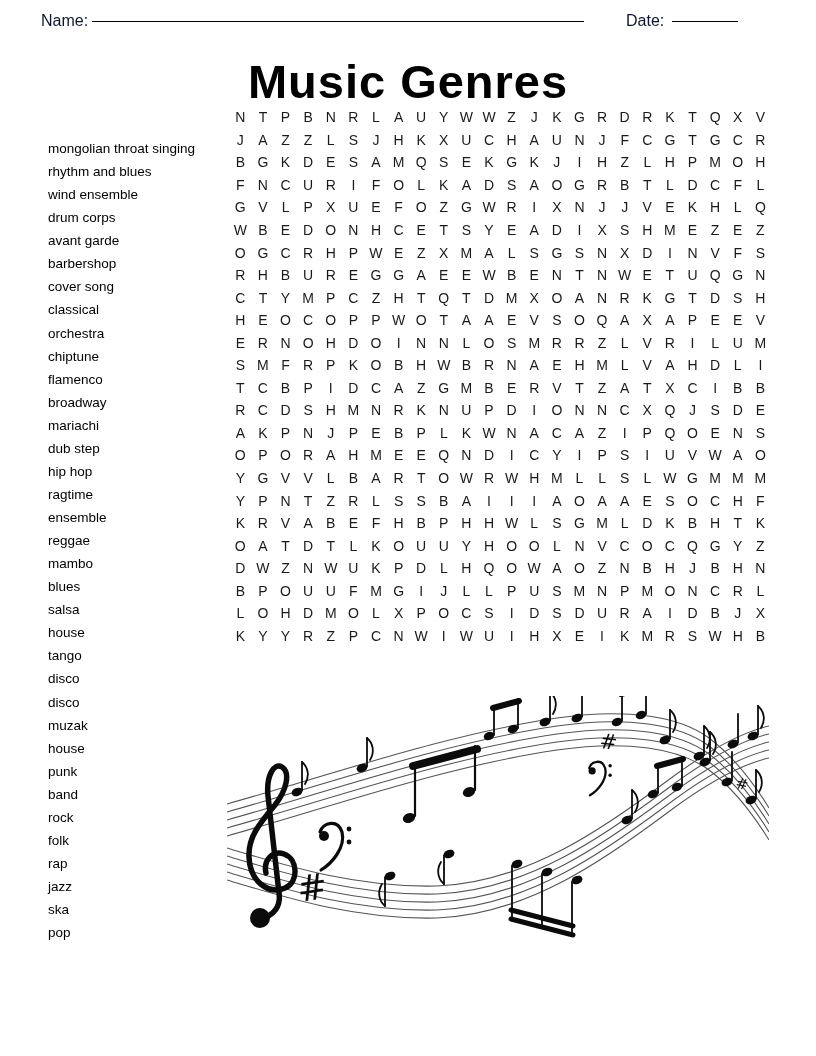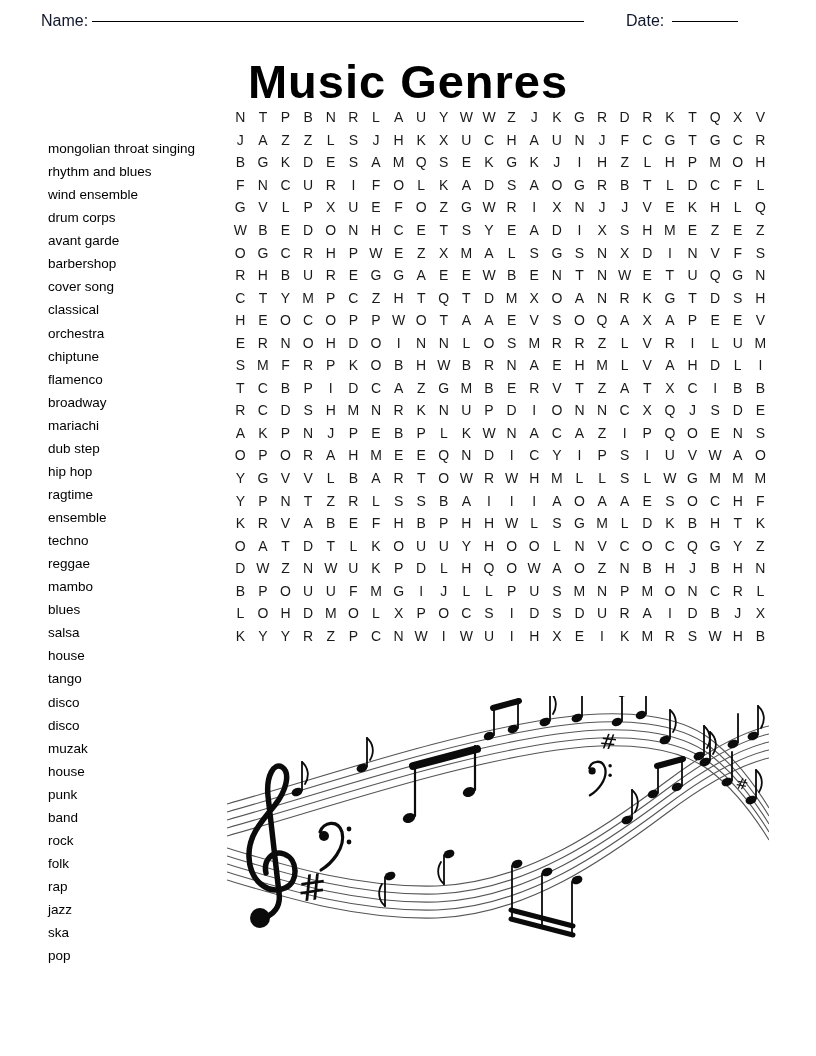--- a/index.html
+++ b/index.html
@@ -52,21 +52,20 @@
     <div class="word">classical</div>
     <div class="word">orchestra</div>
     <div class="word">chiptune</div>
     <div class="word">flamenco</div>
     <div class="word">broadway</div>
     <div class="word">mariachi</div>
     <div class="word">dub step</div>
     <div class="word">hip hop</div>
     <div class="word">ragtime</div>
     <div class="word">ensemble</div>
-    <div class="word">techno</div>
     <div class="word">reggae</div>
     <div class="word">mambo</div>
     <div class="word">blues</div>
     <div class="word">salsa</div>
     <div class="word">house</div>
     <div class="word">tango</div>
     <div class="word">disco</div>
     <div class="word">disco</div>
     <div class="word">muzak</div>
     <div class="word">house</div>

